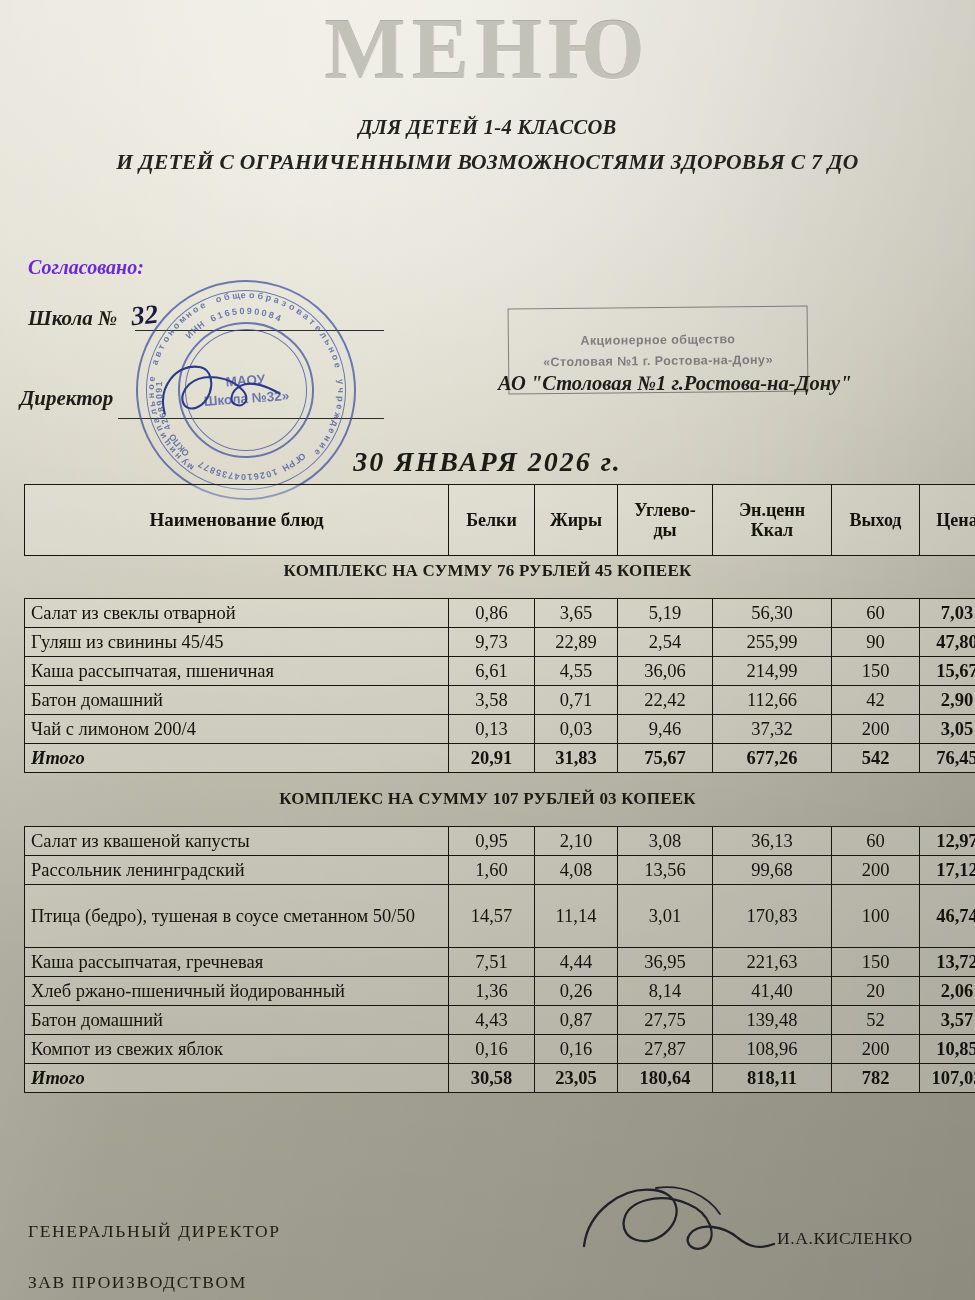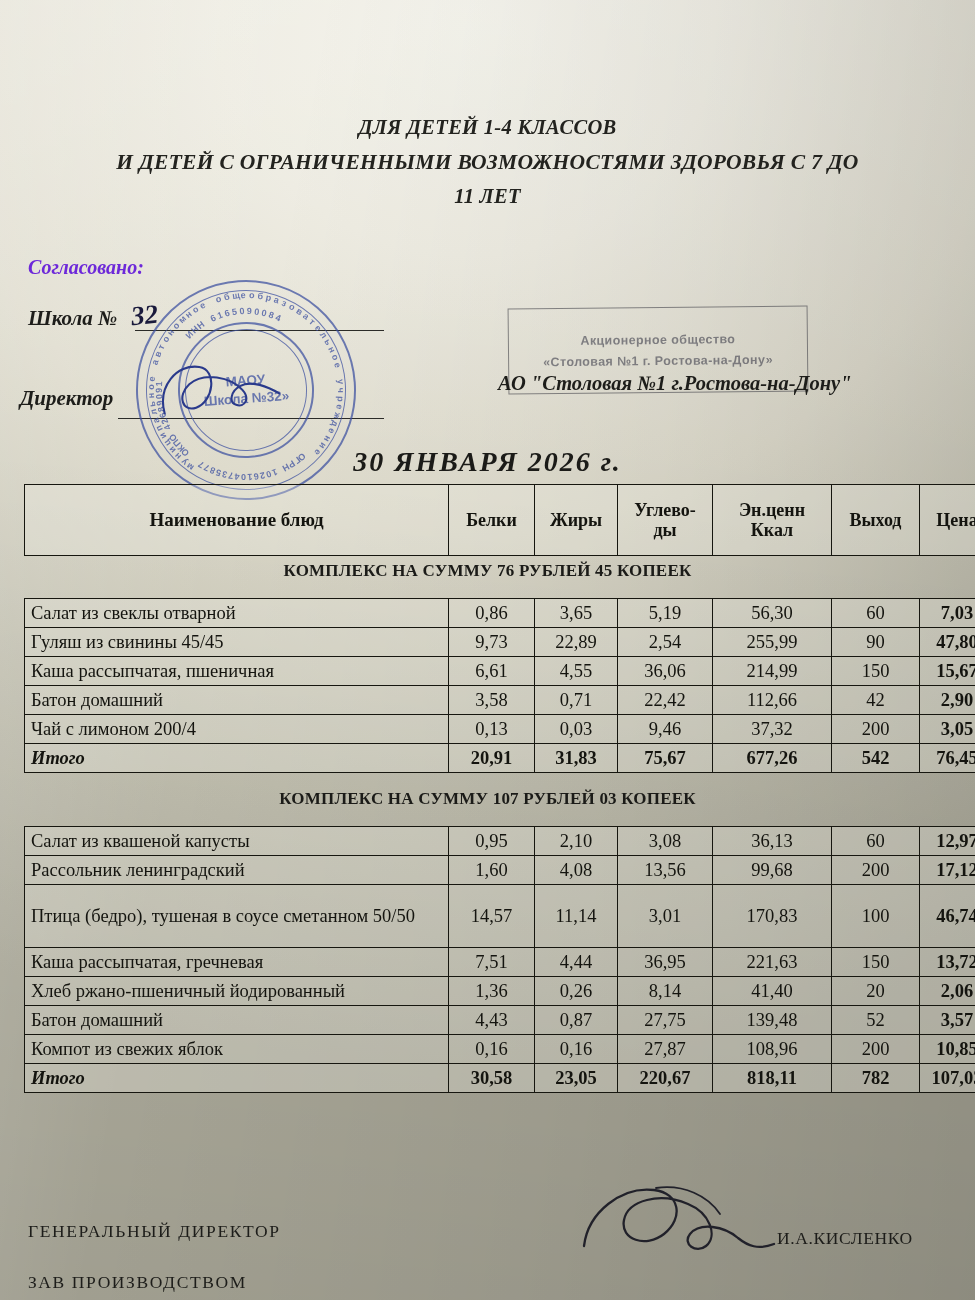--- a/index.html
+++ b/index.html
@@ -181,24 +181,24 @@
   .foot-name{ left:777px; top:1228px; letter-spacing:.6px; }
   .sign{ position:absolute; left:568px; top:1184px; width:230px; height:86px; }
 </style>
 </head>
 <body>
 
 <div class="sheet"></div>
 
 <div class="page">
 
+  <div class="menu-title">МЕНЮ</div>
 
   <div class="subtitle sub1">ДЛЯ ДЕТЕЙ 1-4 КЛАССОВ</div>
   <div class="subtitle sub2">И ДЕТЕЙ С ОГРАНИЧЕННЫМИ ВОЗМОЖНОСТЯМИ ЗДОРОВЬЯ С 7 ДО</div>
-  <div class="subtitle sub3">11 ЛЕТ</div>
 
   <div class="appr">Согласовано:</div>
 
   <div class="school-row">
     <span>Школа №</span>
     <span class="school-no">32</span>
   </div>
   <div class="rule rule-school"></div>
 
   <div class="dir-row">Директор</div>
@@ -471,21 +471,21 @@
           <td class="c-f">0,16</td>
           <td class="c-c">27,87</td>
           <td class="c-k">108,96</td>
           <td class="c-o">200</td>
           <td class="c-p">10,85</td>
         </tr>
         <tr class="total">
           <td class="c-name">Итого</td>
           <td class="c-b">30,58</td>
           <td class="c-f">23,05</td>
-          <td class="c-c">220,67</td>
+          <td class="c-c">180,64</td>
           <td class="c-k">818,11</td>
           <td class="c-o">782</td>
           <td class="c-p">107,03</td>
         </tr>
       </tbody>
     </table>
 
   <div class="foot foot-gd">ГЕНЕРАЛЬНЫЙ ДИРЕКТОР</div>
   <div class="foot foot-zp">ЗАВ ПРОИЗВОДСТВОМ</div>
   <div class="foot foot-name">И.А.КИСЛЕНКО</div>

